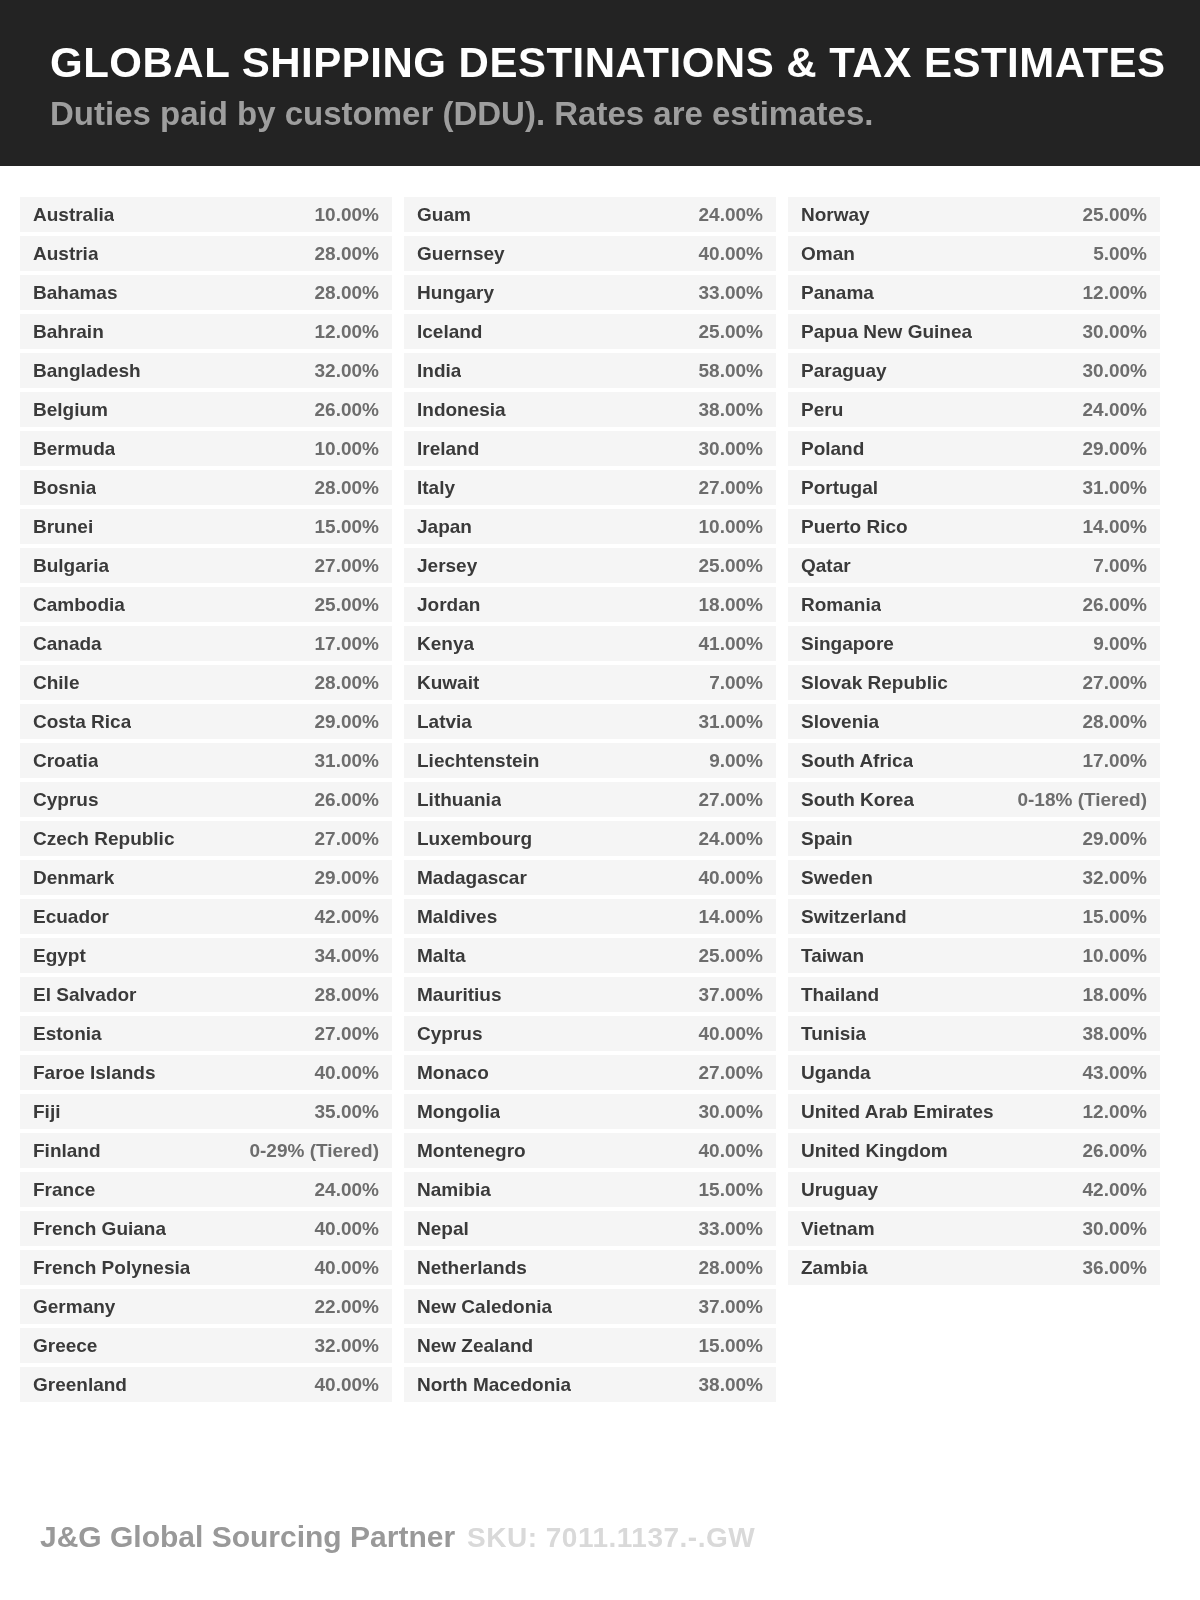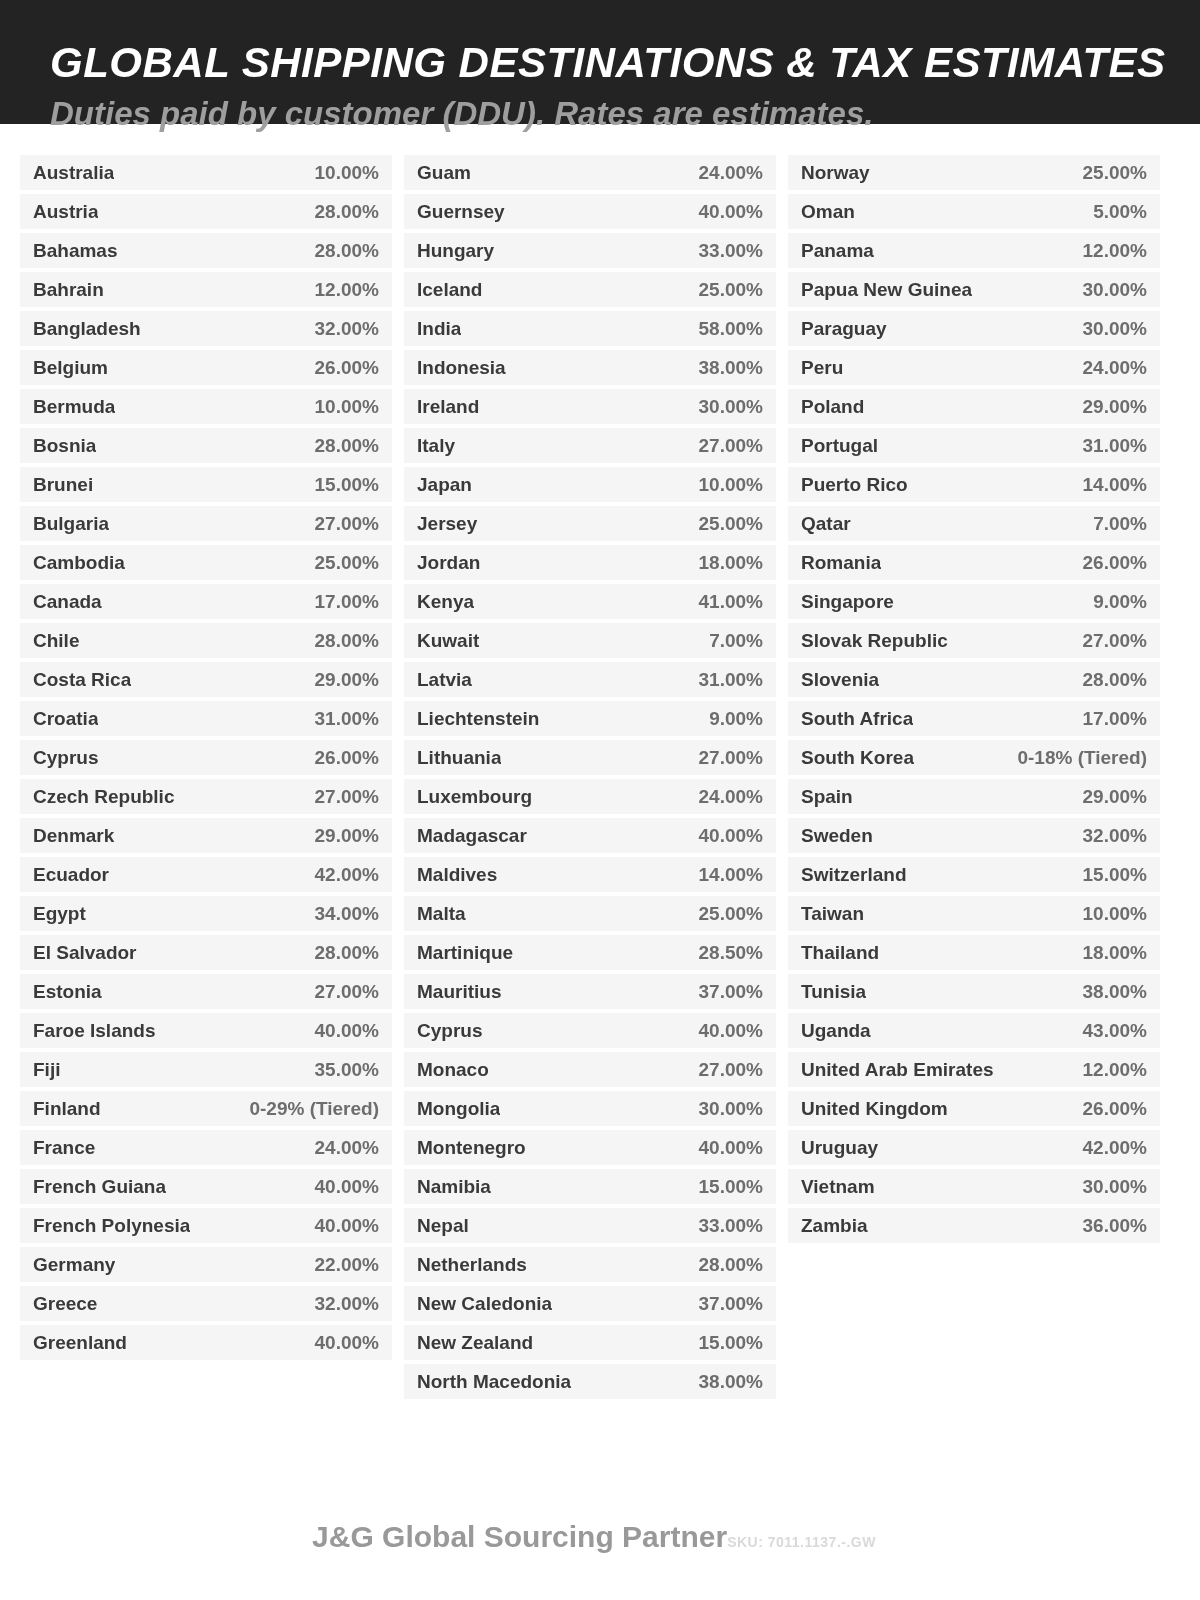--- a/index.html
+++ b/index.html
@@ -7,22 +7,21 @@
     width: 1200px; height: 1600px;
     background: #ffffff;
     font-family: "Liberation Sans", sans-serif;
     overflow: hidden;
     position: relative;
   }
   .header {
     background: #232323;
     width: 1200px;
     padding: 40px 50px 34px 50px;
-    height: 124px;
-    font-style: italic;
+    height: 166px;
   }
   .header .title {
     color: #ffffff;
     font-size: 42px;
     font-weight: 700;
     letter-spacing: 0.5px;
     line-height: 1.1;
     white-space: nowrap;
   }
   .header .subtitle {
@@ -52,32 +51,33 @@
     font-weight: 700;
     white-space: nowrap;
   }
   .row .country { color: #3a3a3a; overflow: hidden; }
   .row .rate { color: #6d6d6d; margin-left: 8px; }
   .footer {
     position: absolute;
     left: 0; right: 0;
     bottom: 46px;
     display: flex;
-    justify-content: center;
+    justify-content: flex-start;
     align-items: baseline;
     padding: 0 52px 0 40px;
+    gap: 12px;
   }
   .footer .brand {
     color: #999999;
     font-size: 30px;
     font-weight: 700;
   }
   .footer .sku {
     color: #d9d9d9;
-    font-size: 14px;
+    font-size: 28px;
     font-weight: 700;
     letter-spacing: 0.5px;
   }
 </style>
 </head>
 <body>
 
 <div class="header">
   <div class="title">GLOBAL SHIPPING DESTINATIONS &amp; TAX ESTIMATES</div>
   <div class="subtitle">Duties paid by customer (DDU). Rates are estimates.</div>
@@ -335,24 +335,20 @@
   <div class="row">
     <span class="country">Maldives</span>
     <span class="rate">14.00%</span>
   </div>
 
   <div class="row">
     <span class="country">Malta</span>
     <span class="rate">25.00%</span>
   </div>
 
-  <div class="row">
-    <span class="country">Martinique</span>
-    <span class="rate">28.50%</span>
-  </div>
 
   <div class="row">
     <span class="country">Mauritius</span>
     <span class="rate">37.00%</span>
   </div>
 
   <div class="row">
     <span class="country">Cyprus</span>
     <span class="rate">40.00%</span>
   </div>

